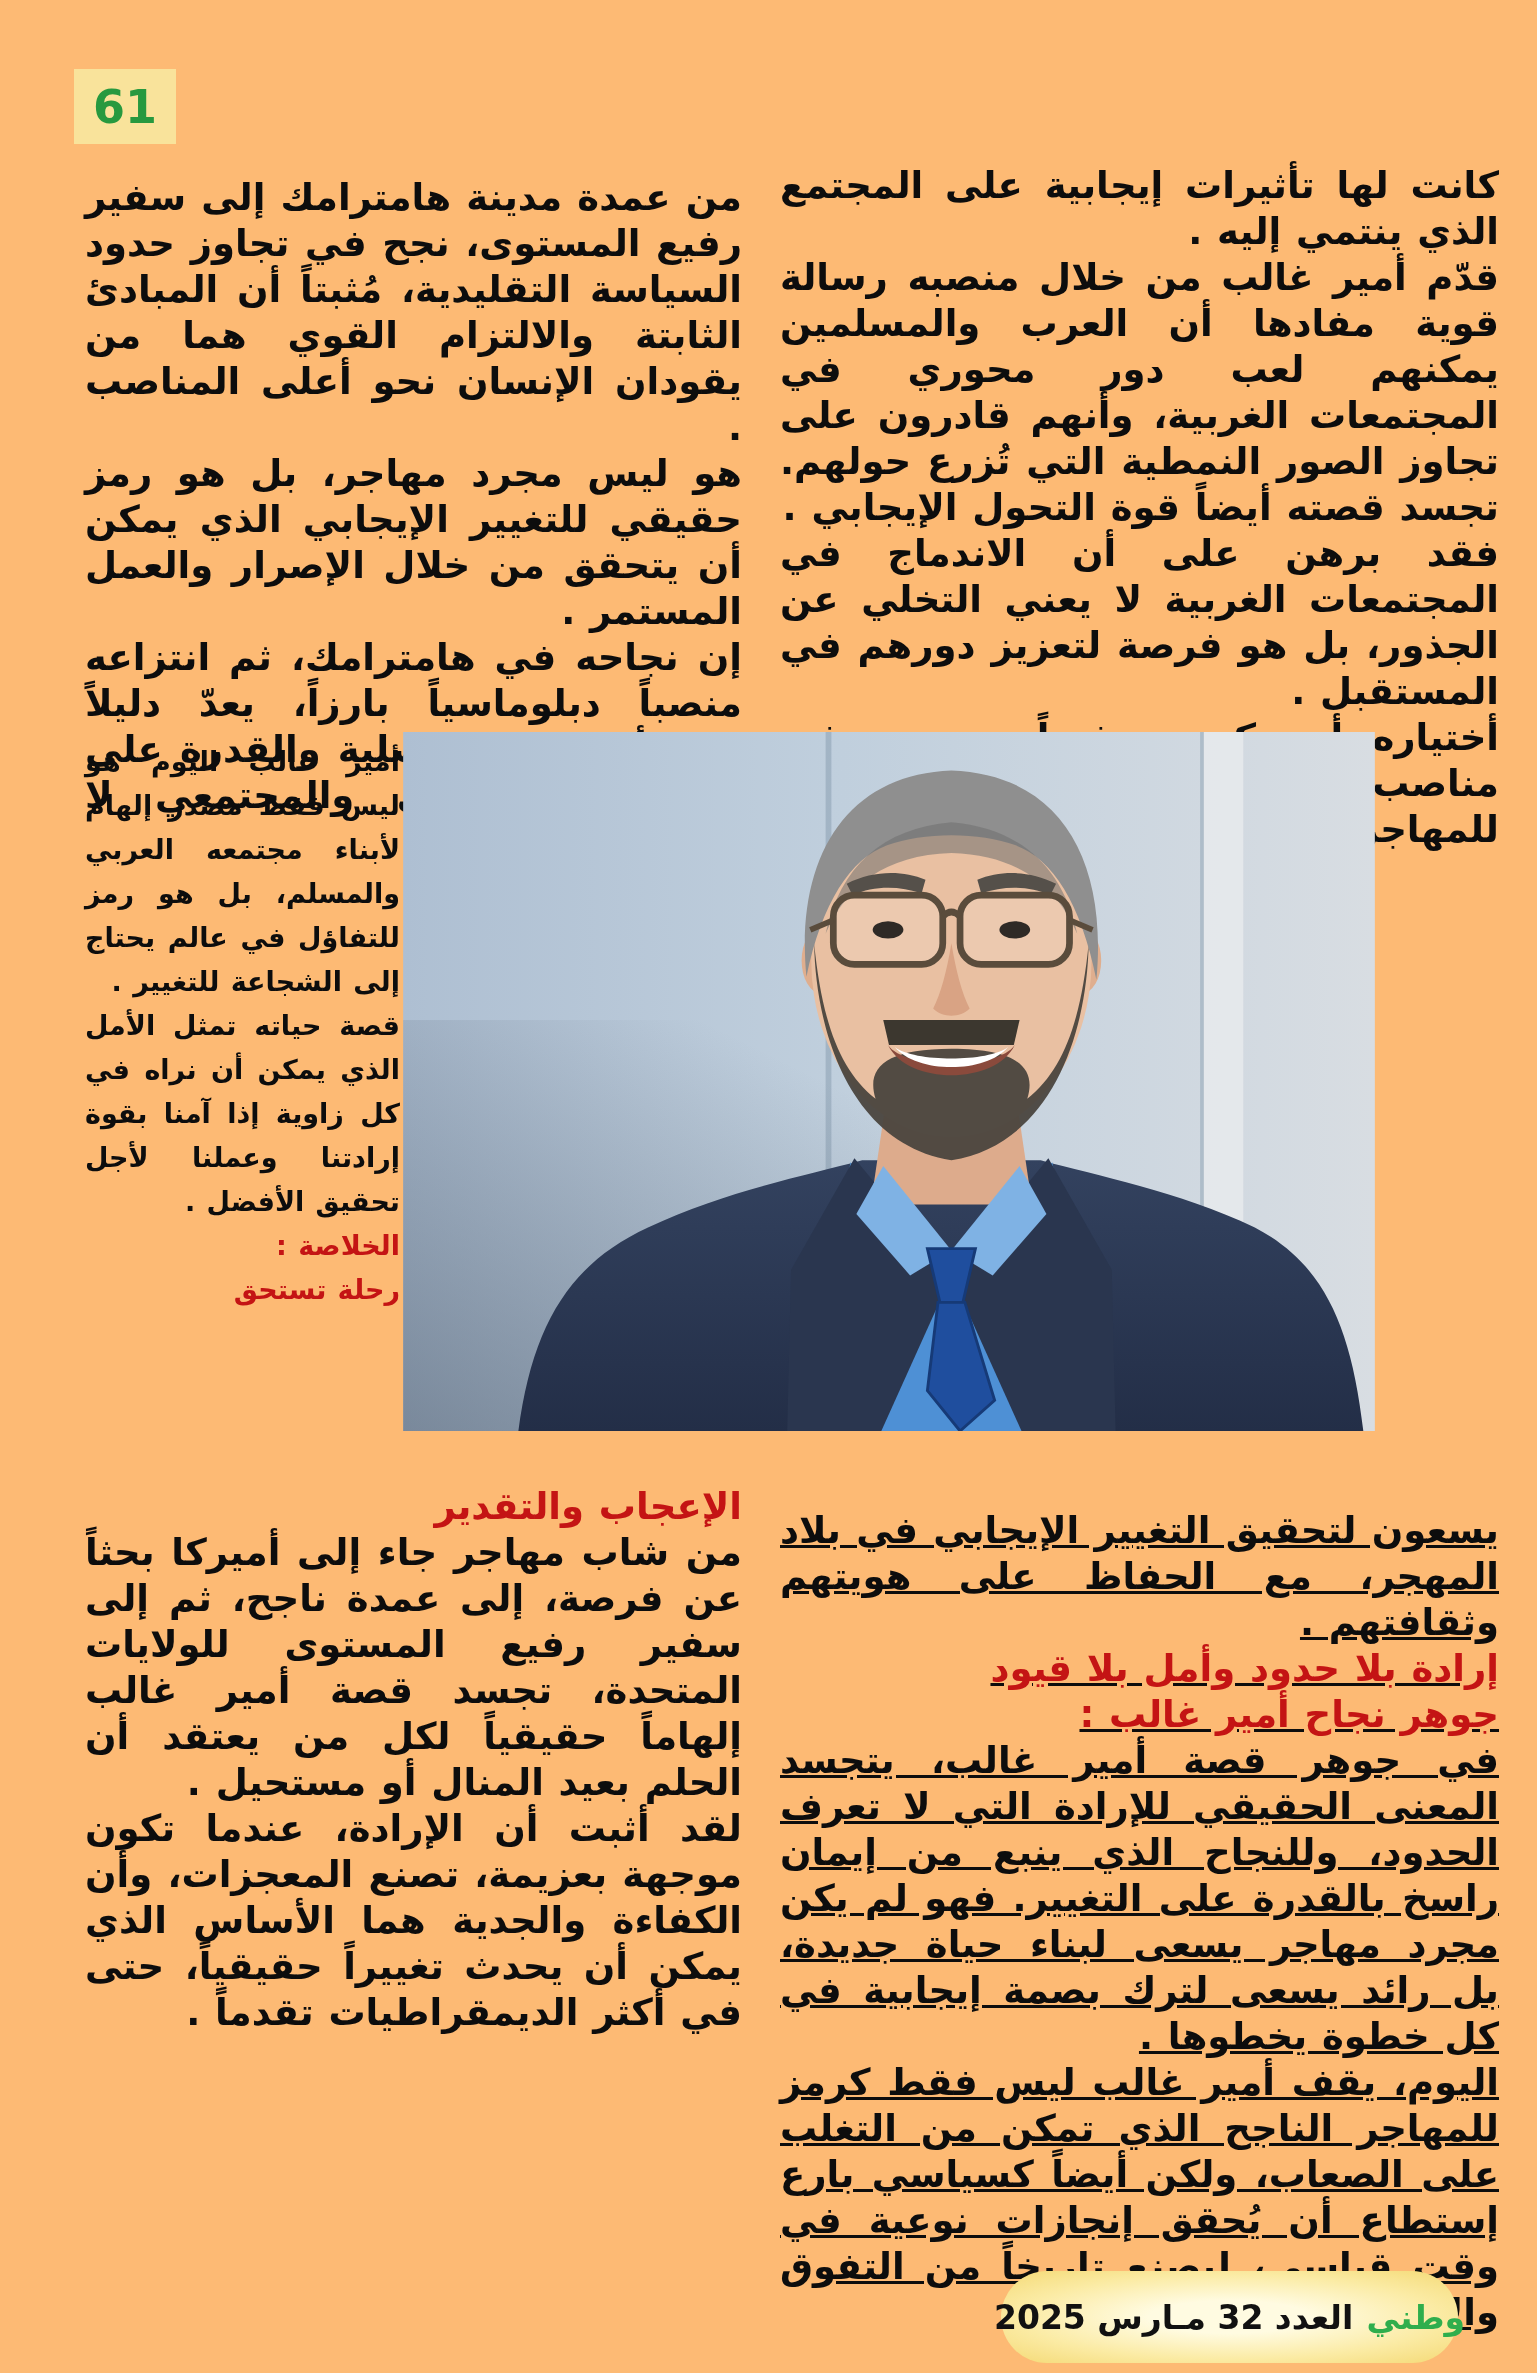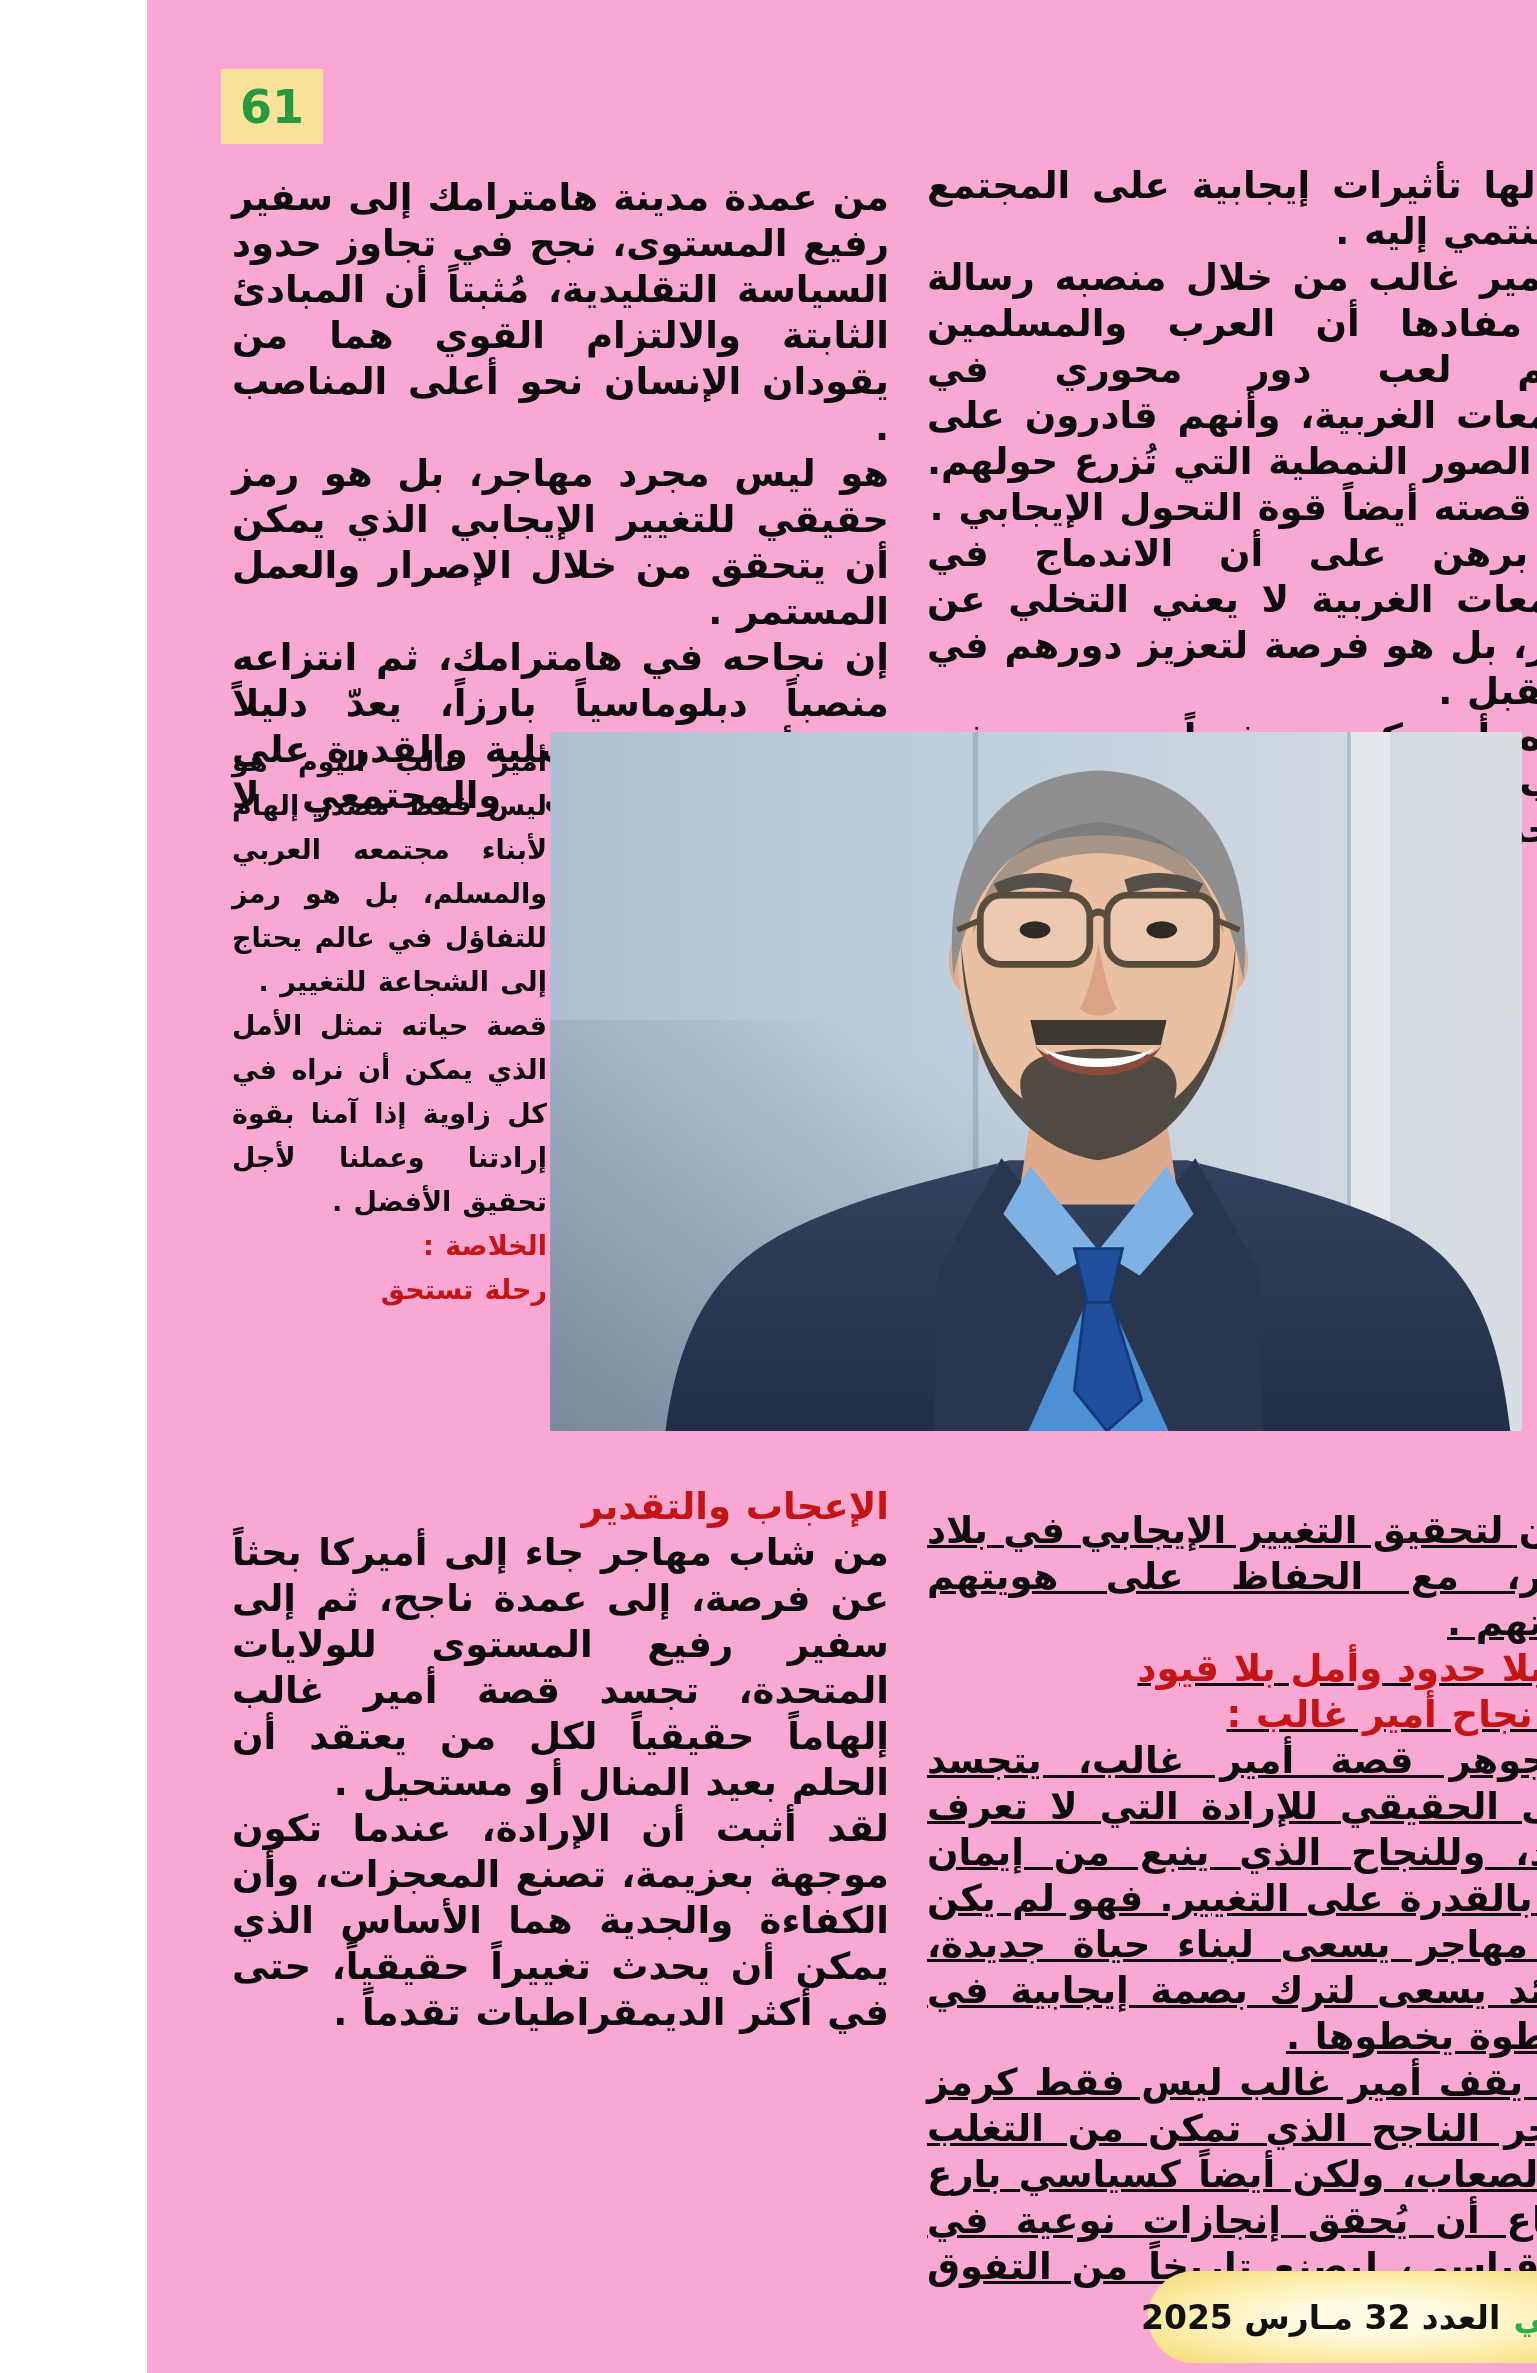--- a/index.html
+++ b/index.html
@@ -1,19 +1,19 @@
 <!DOCTYPE html>
 <html lang="ar" dir="rtl"><head>
 <meta charset="utf-8">
 <style>
   html,body{margin:0;padding:0;background:#ffffff;}
   #page{
     position:relative;
-    width:1390px;height:2374px;
-    background:#f9a8d4;
+    width:1537px;height:2374px;
+    background:#fdba74;
     overflow:hidden;
     font-family:"DejaVu Sans",sans-serif;
     font-weight:bold;
     color:#0d0d0d;
     direction:rtl;
     margin-left:20px;
   }
   .abs{position:absolute;}
   
   #page-badge{

